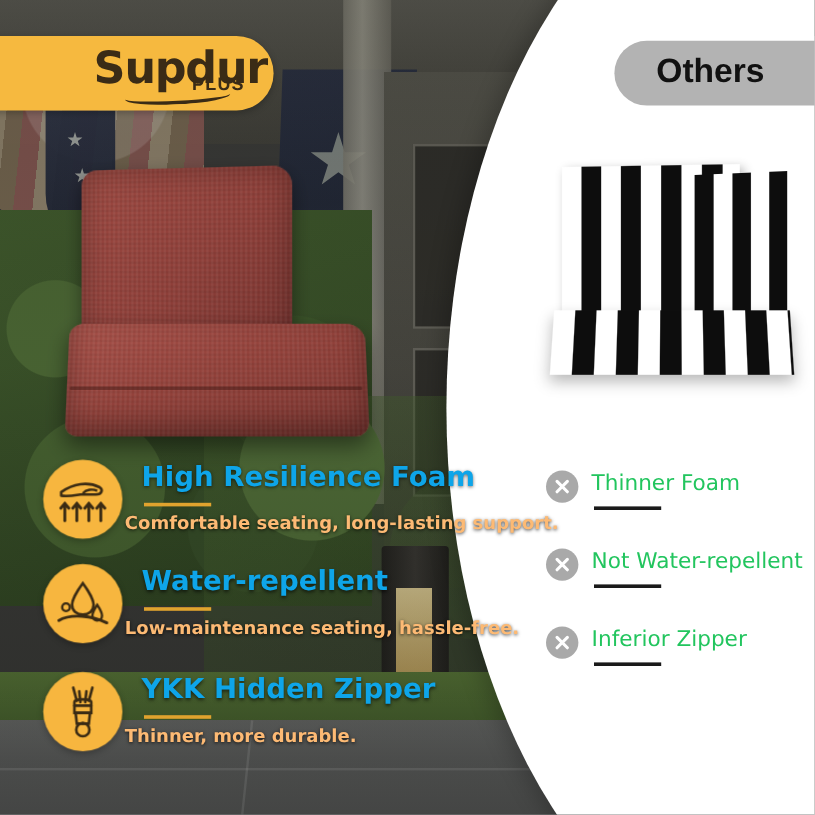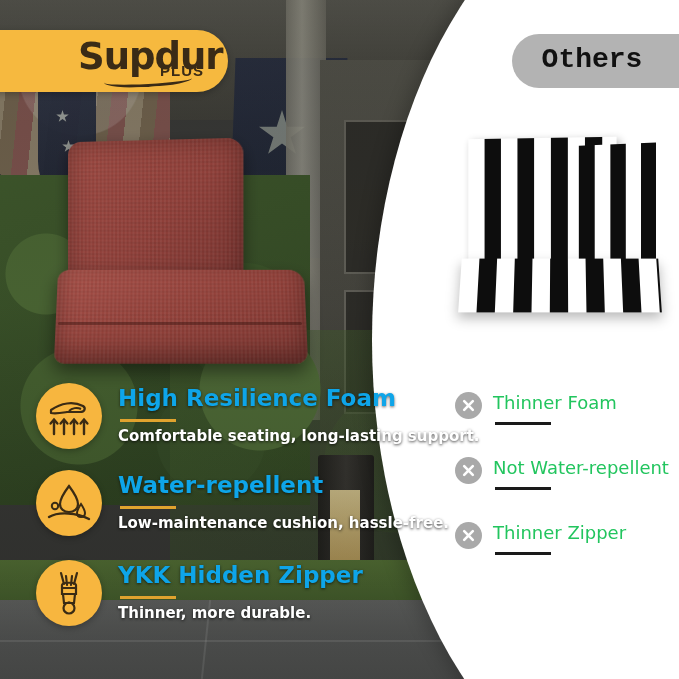--- a/index.html
+++ b/index.html
@@ -239,21 +239,21 @@
   .others-text {
     position: absolute;
     left: 512px; top: 34px;
     width: 160px; height: 50px;
     display: flex;
     align-items: center;
     justify-content: center;
     font-size: 28px;
     font-weight: bold;
     color: #111111;
-    font-family: Liberation Mono, monospace;
+    font-family: Liberation Sans, sans-serif;
   }
 
   
   .vs-badge {
     position: absolute;
     left: 353px; top: 192px;
     width: 82px; height: 82px;
     border-radius: 50%;
     background: #f5b33c;
     display: flex;
@@ -322,24 +322,24 @@
     white-space: nowrap;
   }
   .feature-rule {
     position: absolute;
     left: 84px; top: 36px;
     width: 56px; height: 3px;
     background: #e0a32e;
   }
   .feature-sub {
     position: absolute;
-    left: 82px; top: 44px;
+    left: 68px; top: 44px;
     font-size: 15px;
     font-weight: bold;
-    color: #ffffff;
+    color: #fdba74;
     text-shadow: 0 1px 3px rgba(0,0,0,0.75);
     white-space: nowrap;
     font-family: "DejaVu Sans", sans-serif;
   }
 
   
   .con {
     position: absolute;
     left: 455px;
     width: 225px;
@@ -454,21 +454,21 @@
     <div class="feature-icon">
       <svg width="44" height="42" viewBox="0 0 44 42">
         <path d="M22 4 C22 4, 31 16, 31 22 C31 27, 27 30, 22 30 C17 30, 13 27, 13 22 C13 16, 22 4, 22 4 Z" fill="none" stroke="#3a2b14" stroke-width="2.2"></path>
         <path d="M34 22 C34 22, 38 28, 38 31 C38 33.5, 36.2 35, 34 35 C31.8 35, 30 33.5, 30 31 C30 28, 34 22, 34 22 Z" fill="none" stroke="#3a2b14" stroke-width="2"></path>
         <circle cx="8" cy="24" r="3.2" fill="none" stroke="#3a2b14" stroke-width="2"></circle>
         <path d="M2 35 C12 29, 30 31, 42 37" fill="none" stroke="#3a2b14" stroke-width="2.4" stroke-linecap="round"></path>
       </svg>
     </div>
     <div class="feature-title">Water-repellent</div>
     <div class="feature-rule"></div>
-    <div class="feature-sub">Low-maintenance cushion, hassle-free.</div>
+    <div class="feature-sub">Low-maintenance seating, hassle-free.</div>
   </div>
 
   <div class="feature" style="top:560px;">
     <div class="feature-icon">
       <svg width="44" height="46" viewBox="0 0 44 46">
         <g fill="none" stroke="#3a2b14" stroke-width="2.2" stroke-linecap="round">
           <path d="M14 3 L17 14"></path>
             <path d="M30 3 L27 14"></path>
           <path d="M19 6 L20 15"></path>
             <path d="M25 6 L24 15"></path>
@@ -504,17 +504,17 @@
     <div class="con-label">Not Water-repellent</div>
     <div class="con-rule"></div>
   </div>
 
   <div class="con" style="top:522px;">
     <div class="con-icon">
       <svg width="15" height="15" viewBox="0 0 15 15">
         <path d="M3.2 3.2 L11.8 11.8 M11.8 3.2 L3.2 11.8" stroke="#ffffff" stroke-width="2.6" stroke-linecap="round"></path>
       </svg>
     </div>
-    <div class="con-label">Thinner Zipper</div>
+    <div class="con-label">Inferior Zipper</div>
     <div class="con-rule"></div>
   </div>
 
 </div>
 
 </body></html>

